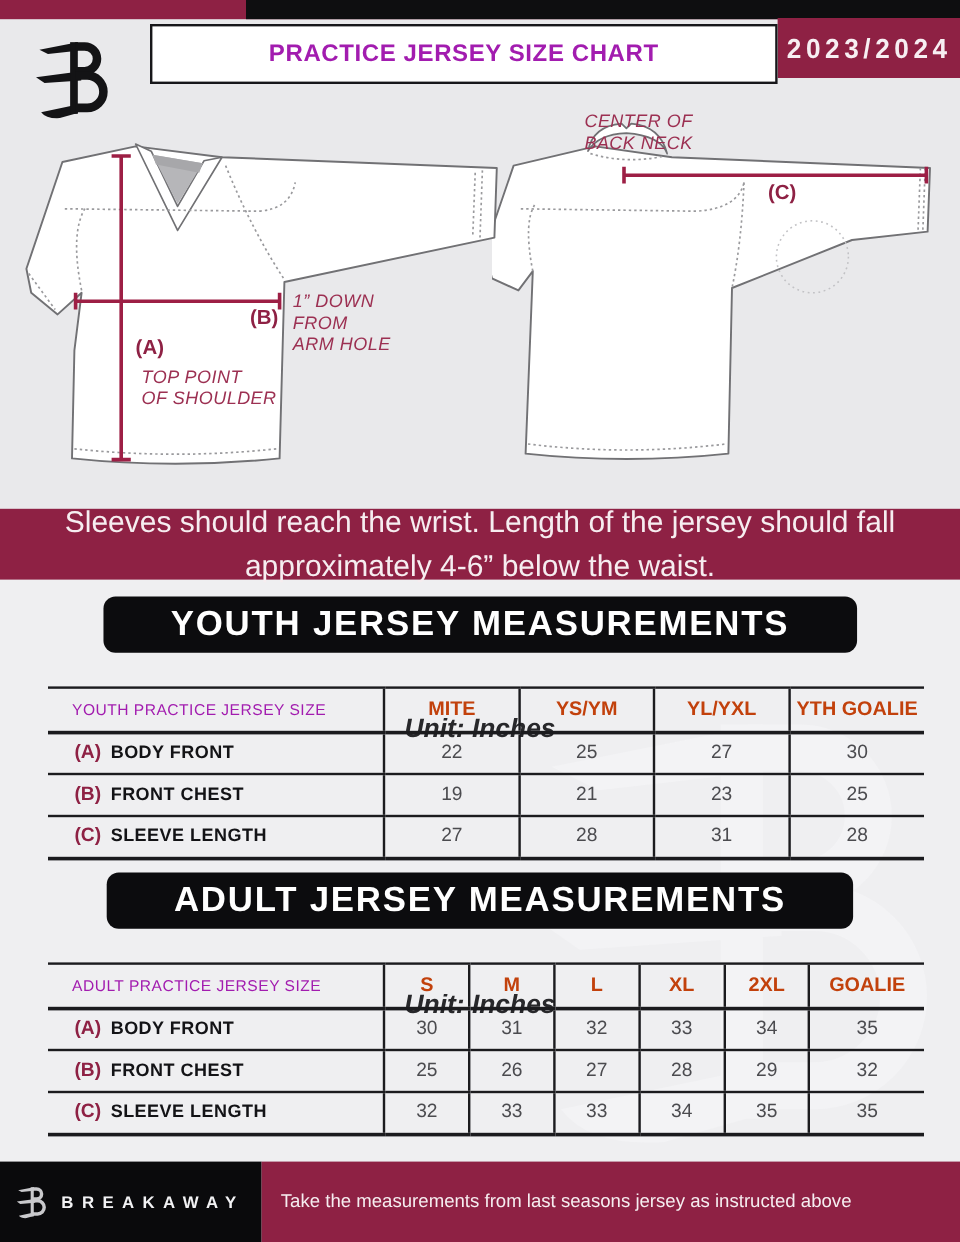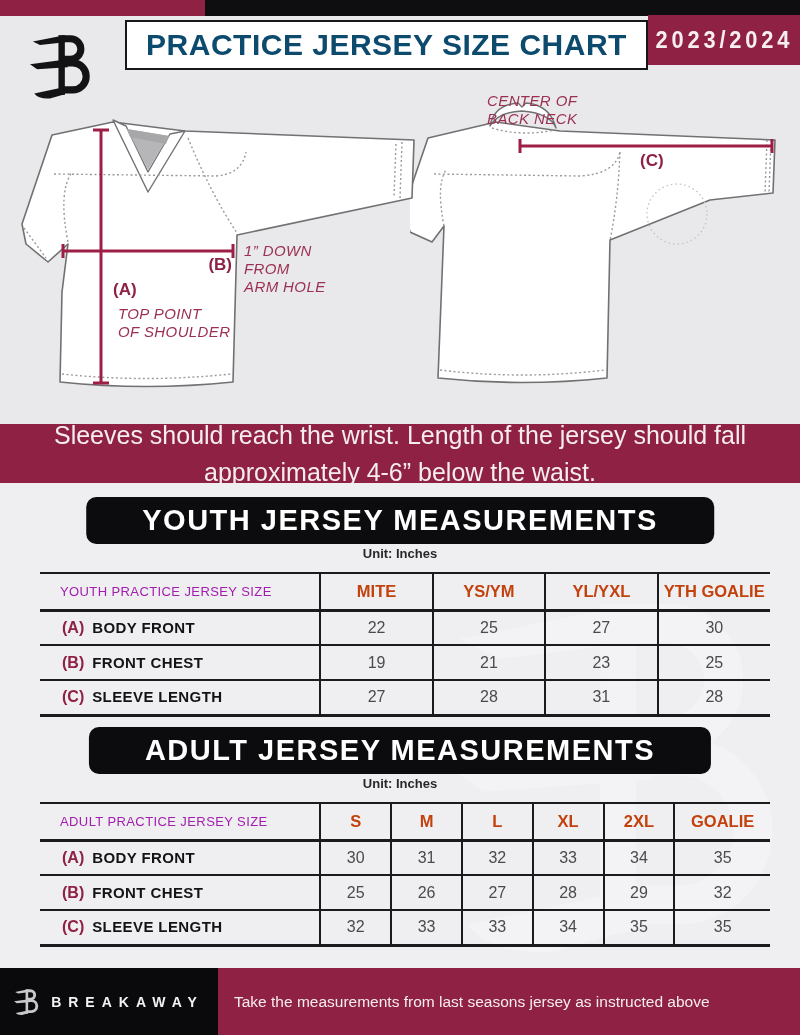--- a/index.html
+++ b/index.html
@@ -10,21 +10,21 @@
     font-family:"Liberation Sans",sans-serif;color:#141416;
   }
   
   .top-strip{position:absolute;left:0;top:0;width:800px;height:16px;background:#8E2144;}
   .top-strip .strip-black{position:absolute;left:205px;top:0;right:0;height:16px;background:#0e0e10;}
   .logo-header{position:absolute;left:30px;top:25px;width:64px;height:80px;z-index:6;}
   .title-box{
     position:absolute;left:125px;top:20px;width:523px;height:50px;background:#ffffff;
     border:2px solid #17171a;display:flex;align-items:center;justify-content:center;z-index:5;
   }
-  .title-box .title{font-size:30px;font-weight:800;letter-spacing:.5px;color:#0c4a6e;white-space:nowrap;}
+  .title-box .title{font-size:20px;font-weight:800;letter-spacing:.5px;color:#a21caf;white-space:nowrap;}
   .season-box{
     position:absolute;left:648px;top:15px;width:152px;height:50px;background:#8E2144;
     display:flex;align-items:center;justify-content:center;z-index:4;
   }
   .season-box .season{font-size:23px;font-weight:700;letter-spacing:4px;color:#f7eef2;white-space:nowrap;transform:scaleX(.95);}
   
   .jersey-front{position:absolute;left:20px;top:112px;z-index:2;}
   .jersey-back{position:absolute;left:410px;top:90px;z-index:1;}
   svg text{font-family:"Liberation Sans",sans-serif;}
   .measure-key{font-size:17px;font-weight:800;fill:#8E2144;}
@@ -40,21 +40,21 @@
   .watermark{position:absolute;left:430px;top:70px;width:380px;height:430px;opacity:.55;z-index:0;}
   .pill{
     position:absolute;left:50%;transform:translateX(-50%);
     background:#0c0c0e;color:#ffffff;border-radius:10px;
     padding:7px 56px;font-size:29px;font-weight:800;letter-spacing:1.5px;white-space:nowrap;z-index:2;
   }
   .pill-youth{top:14px;}
   .pill-adult{top:244px;}
   .unit{
     position:absolute;left:0;width:800px;text-align:center;
-    font-size:13px;font-weight:600;color:#28282b;z-index:2;
+    font-size:22px;font-style:italic;font-weight:600;color:#28282b;z-index:2;margin-top:48px;
   }
   .unit-youth{top:63px;}
   .unit-adult{top:293px;}
   .size-table{
     position:absolute;left:40px;width:730px;border-collapse:collapse;z-index:2;table-layout:fixed;
   }
   .table-youth{top:89px;}
   .table-adult{top:319px;}
   .size-table th,.size-table td{padding:0;margin:0;}
   .size-table thead th{

